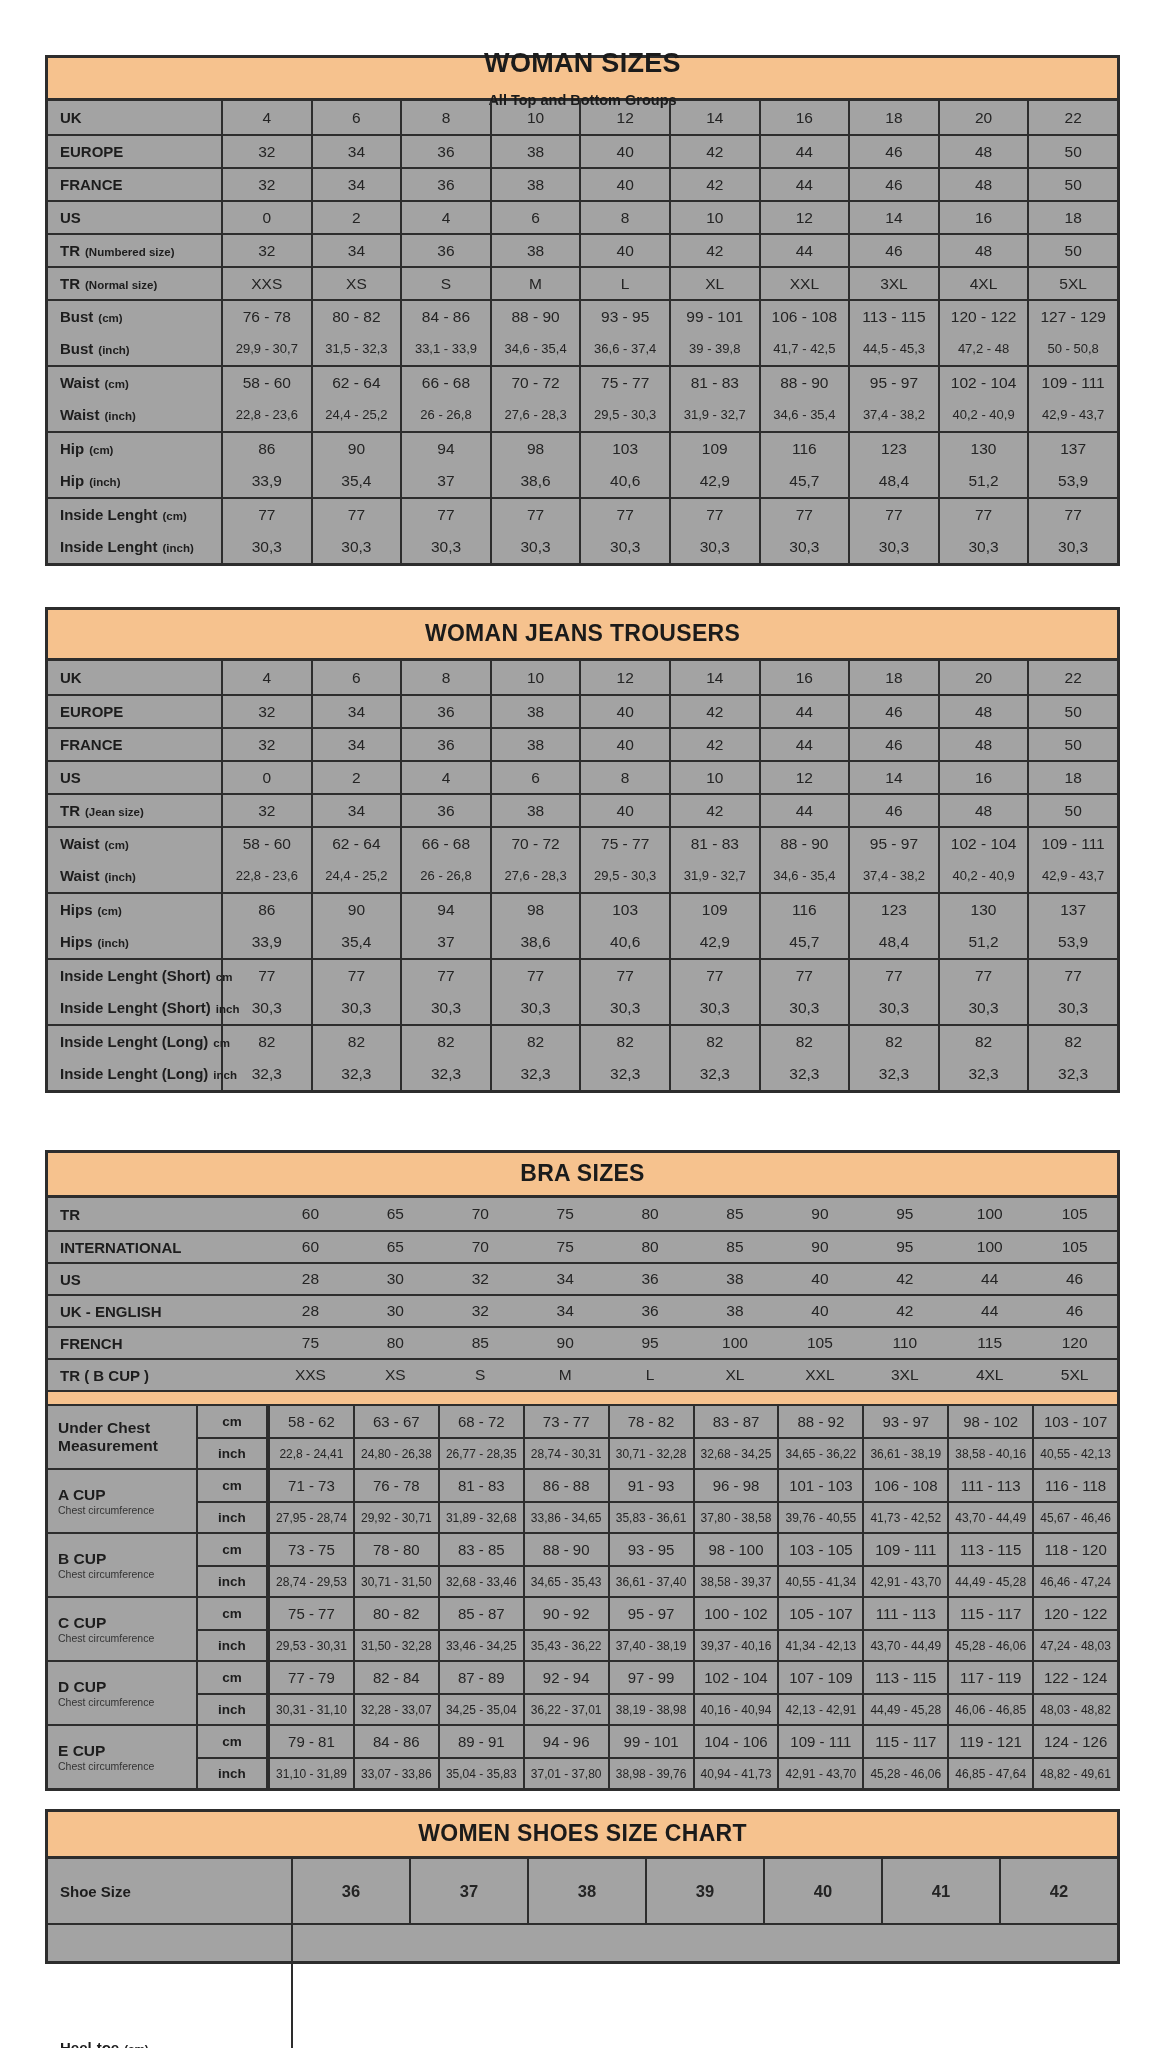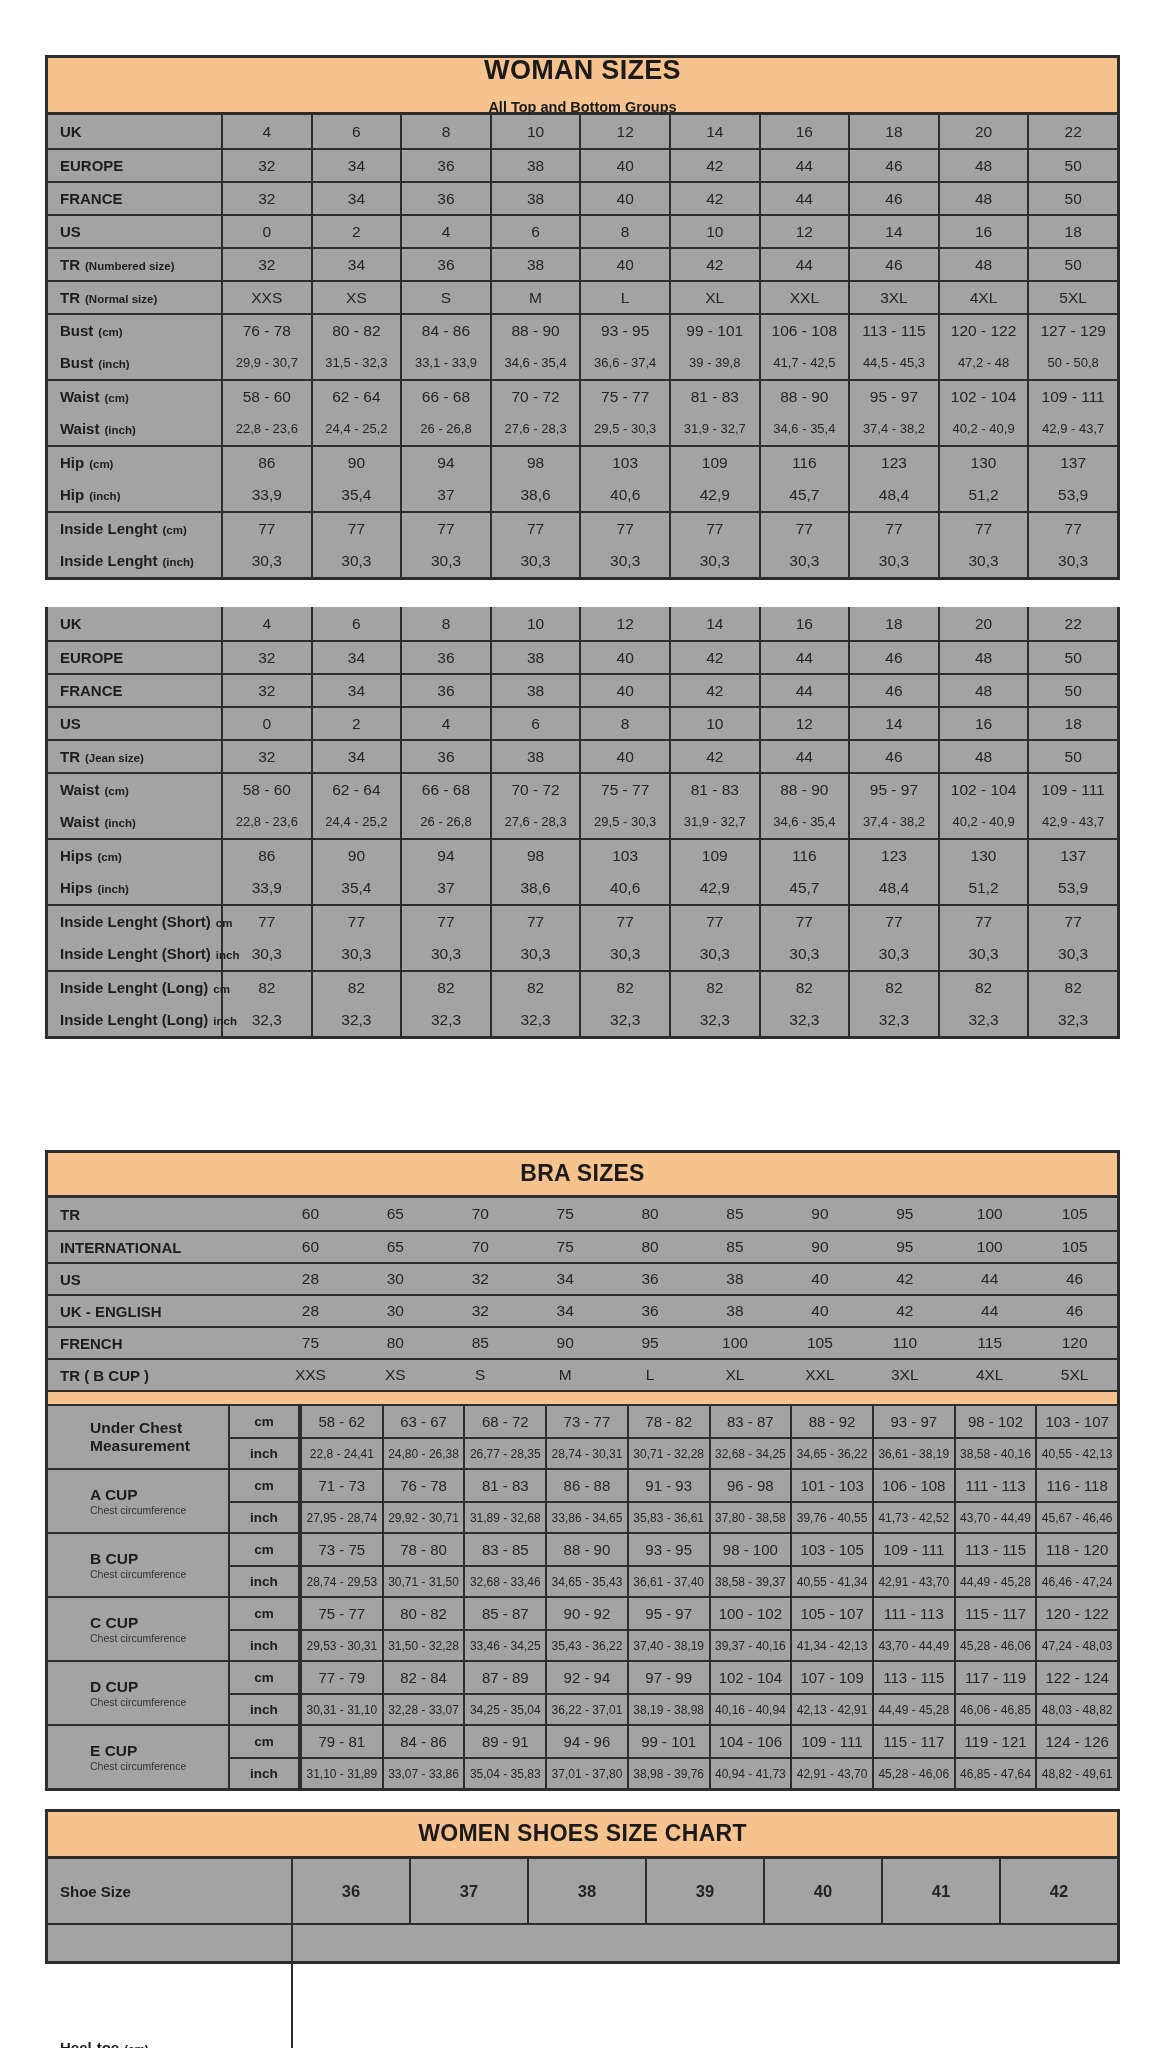--- a/index.html
+++ b/index.html
@@ -24,21 +24,21 @@
          border-left:2px solid #2d2d2d;font-size:15.5px;color:#242424;white-space:nowrap;}
   .vcell:nth-child(2){border-left:none;}
   .srow.sv .vcell{font-size:13px;}
   
   .brow{display:flex;height:32px;border-top:2px solid #2d2d2d;box-sizing:border-box;}
   .brow:first-child{border-top:none;}
   .brow .lcell{flex:0 0 220px;width:220px;border-right:none;}
   .brow .vcell{border-left:none;font-size:15.5px;}
   .strip{height:16px;background:#f6c28e;border-top:2px solid #2d2d2d;border-bottom:2px solid #2d2d2d;box-sizing:border-box;}
   
-  .bgroup{display:flex;border-top:2px solid #2d2d2d;box-sizing:border-box;padding-left:32px;}
+  .bgroup{display:flex;border-top:2px solid #2d2d2d;box-sizing:border-box;}
   .bgroup.first{border-top:none;}
   .bglabel{flex:0 0 150px;width:150px;box-sizing:border-box;border-right:2px solid #2d2d2d;
            display:flex;flex-direction:column;justify-content:center;padding-left:10px;line-height:1.15;}
   .bglabel .gmain{font-weight:bold;font-size:15.5px;}
   .bglabel .gsub{font-size:10.5px;color:#333;margin-top:1px;}
   .bgright{flex:1 1 0;display:flex;flex-direction:column;}
   .bgrow{display:flex;height:31px;box-sizing:border-box;}
   .bgrow + .bgrow{border-top:2px solid #2d2d2d;}
   .ucell{flex:0 0 70px;width:70px;box-sizing:border-box;border-right:2px solid #2d2d2d;
          display:flex;align-items:center;justify-content:center;font-weight:bold;font-size:13.5px;}
@@ -54,21 +54,21 @@
   .shrow.short{height:38px;flex-direction:column;}
   .shrow .vcell{font-size:15.5px;}
   .shrow.tall .vcell{font-weight:bold;font-size:16.5px;}
 </style>
 </head>
 <body>
 
 <div class="page">
 
   <section class="tbl" style="top:55px">
-    <header class="band" style="height:60px">
+    <header class="band" style="height:46px">
       <div class="band-title">WOMAN SIZES</div>
       <div class="band-sub">All Top and Bottom Groups</div>
     </header>
     <div class="rows" id="rows-woman-sizes">
         <div class="srow">
           <div class="lcell">
             <div class="lmain">UK</div>
           </div>
           <div class="vcell">4</div>
           <div class="vcell">6</div>
@@ -283,20 +283,23 @@
           <div class="vcell">30,3</div>
           <div class="vcell">30,3</div>
           <div class="vcell">30,3</div>
           <div class="vcell">30,3</div>
           <div class="vcell">30,3</div>
         </div>
       </div>
   </section>
 
   <section class="tbl" style="top:607px">
+    <header class="band" style="height:54px">
+      <div class="band-title sm">WOMAN JEANS TROUSERS</div>
+    </header>
     <div class="rows" id="rows-jeans">
         <div class="srow">
           <div class="lcell">
             <div class="lmain">UK</div>
           </div>
           <div class="vcell">4</div>
           <div class="vcell">6</div>
           <div class="vcell">8</div>
           <div class="vcell">10</div>
           <div class="vcell">12</div>

